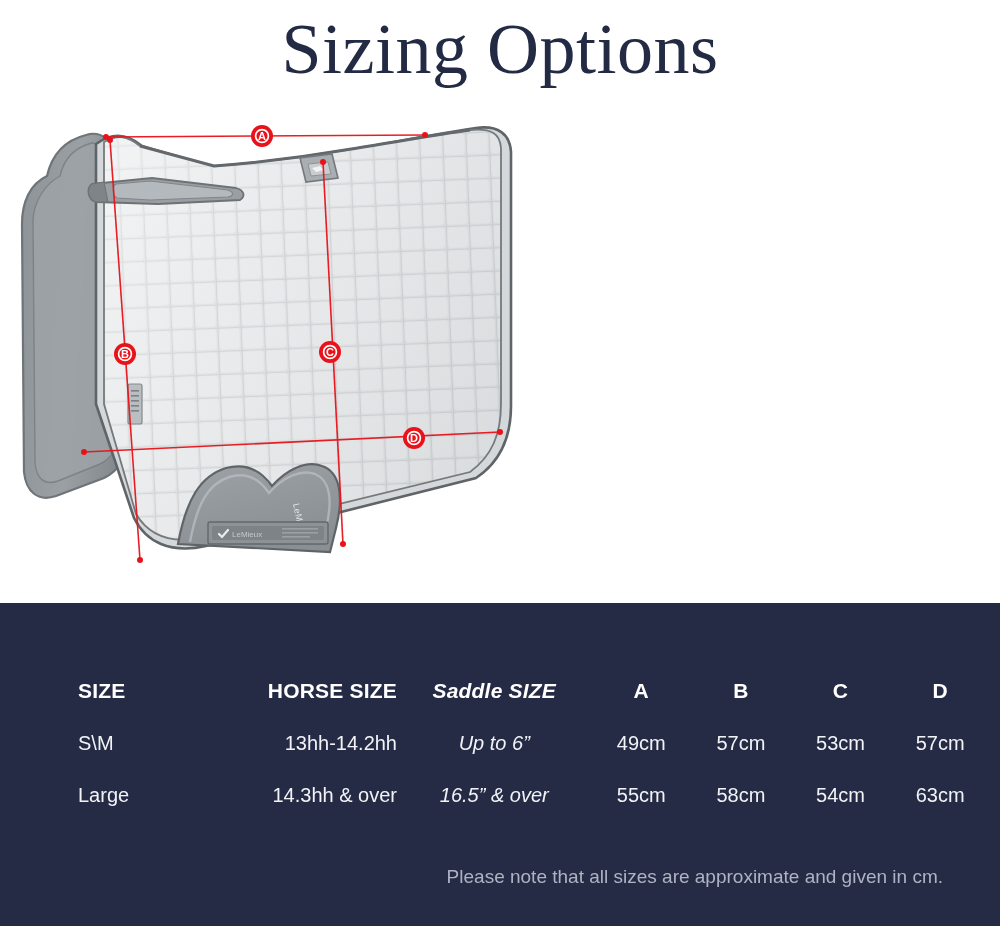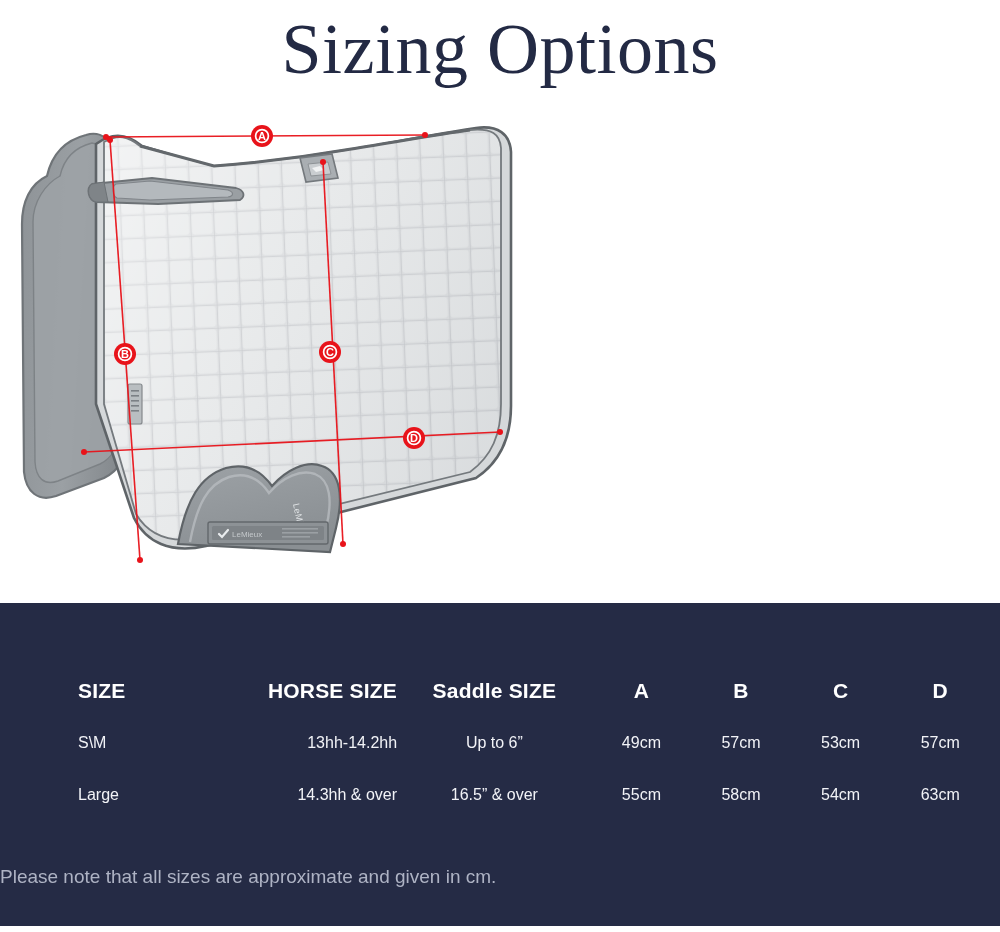--- a/index.html
+++ b/index.html
@@ -68,38 +68,38 @@
     vertical-align: middle;
     white-space: nowrap;
   }
   .sizing-table thead th {
     font-size: 21px;
     font-weight: bold;
     height: 52px;
     letter-spacing: 0.2px;
   }
   .sizing-table tbody td {
-    font-size: 16px;
+    font-size: 20px;
     font-weight: 400;
     height: 52px;
     color: #f2f3f7;
   }
   
   .col-size    { width: 125px; text-align: left;   padding-left: 78px !important; }
   .col-horse   { width: 195px; text-align: right; }
-  .col-saddle  { width: 195px; text-align: center; }
+  .col-saddle  { width: 195px; text-align: center; font-style: italic; }
   .col-a, .col-b, .col-c, .col-d { width: 100px; text-align: center; }
   .col-spacer  { width: 10px; }
 
   .footnote {
     position: absolute;
     left: 0;
     top: 263px;
     width: 943px;
-    text-align: left;
+    text-align: right;
     font-size: 19px;
     color: #aeb3c4;
     font-weight: 400;
   }
 </style>
 </head>
 <body>
 
 <div id="page">
 

